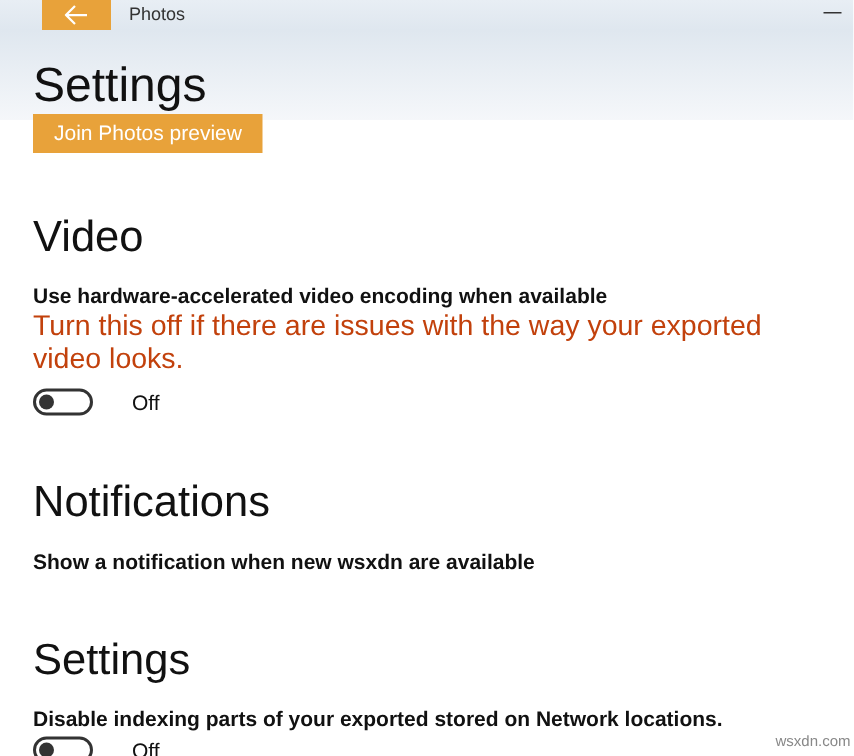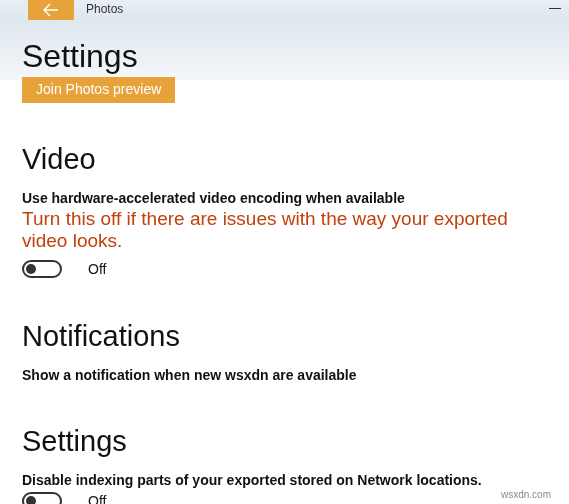--- a/index.html
+++ b/index.html
@@ -129,21 +129,21 @@
       width: 10px;
       height: 10px;
     }
     .toggle-state {
       font-size: 14px;
       color: #111;
     }
     .watermark {
       position: absolute;
       bottom: 4px;
-      right: 18px;
+      right: 2px;
       font-size: 10px;
       color: #888;
       font-family: Arial, sans-serif;
     }
   </style>
 </head>
 <body>
 
 <div class="titlebar">
   <div class="back-btn">

